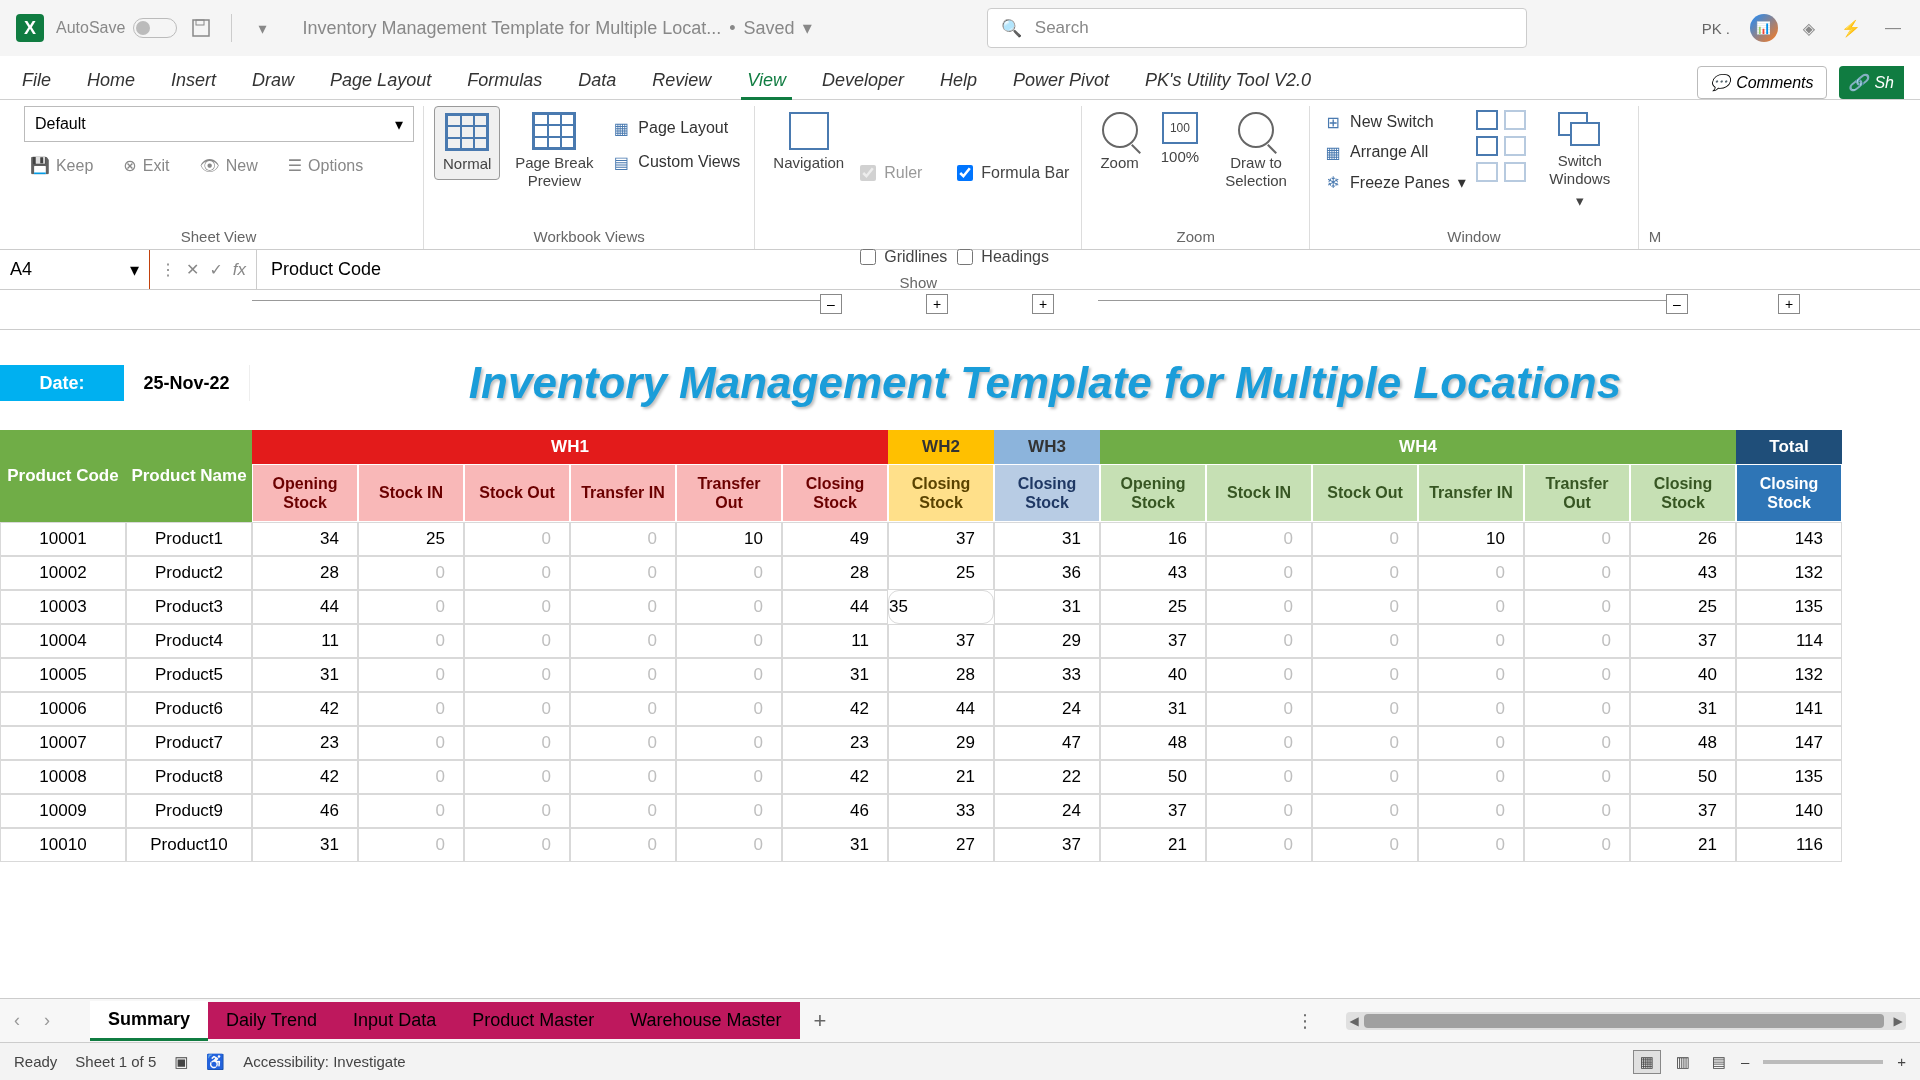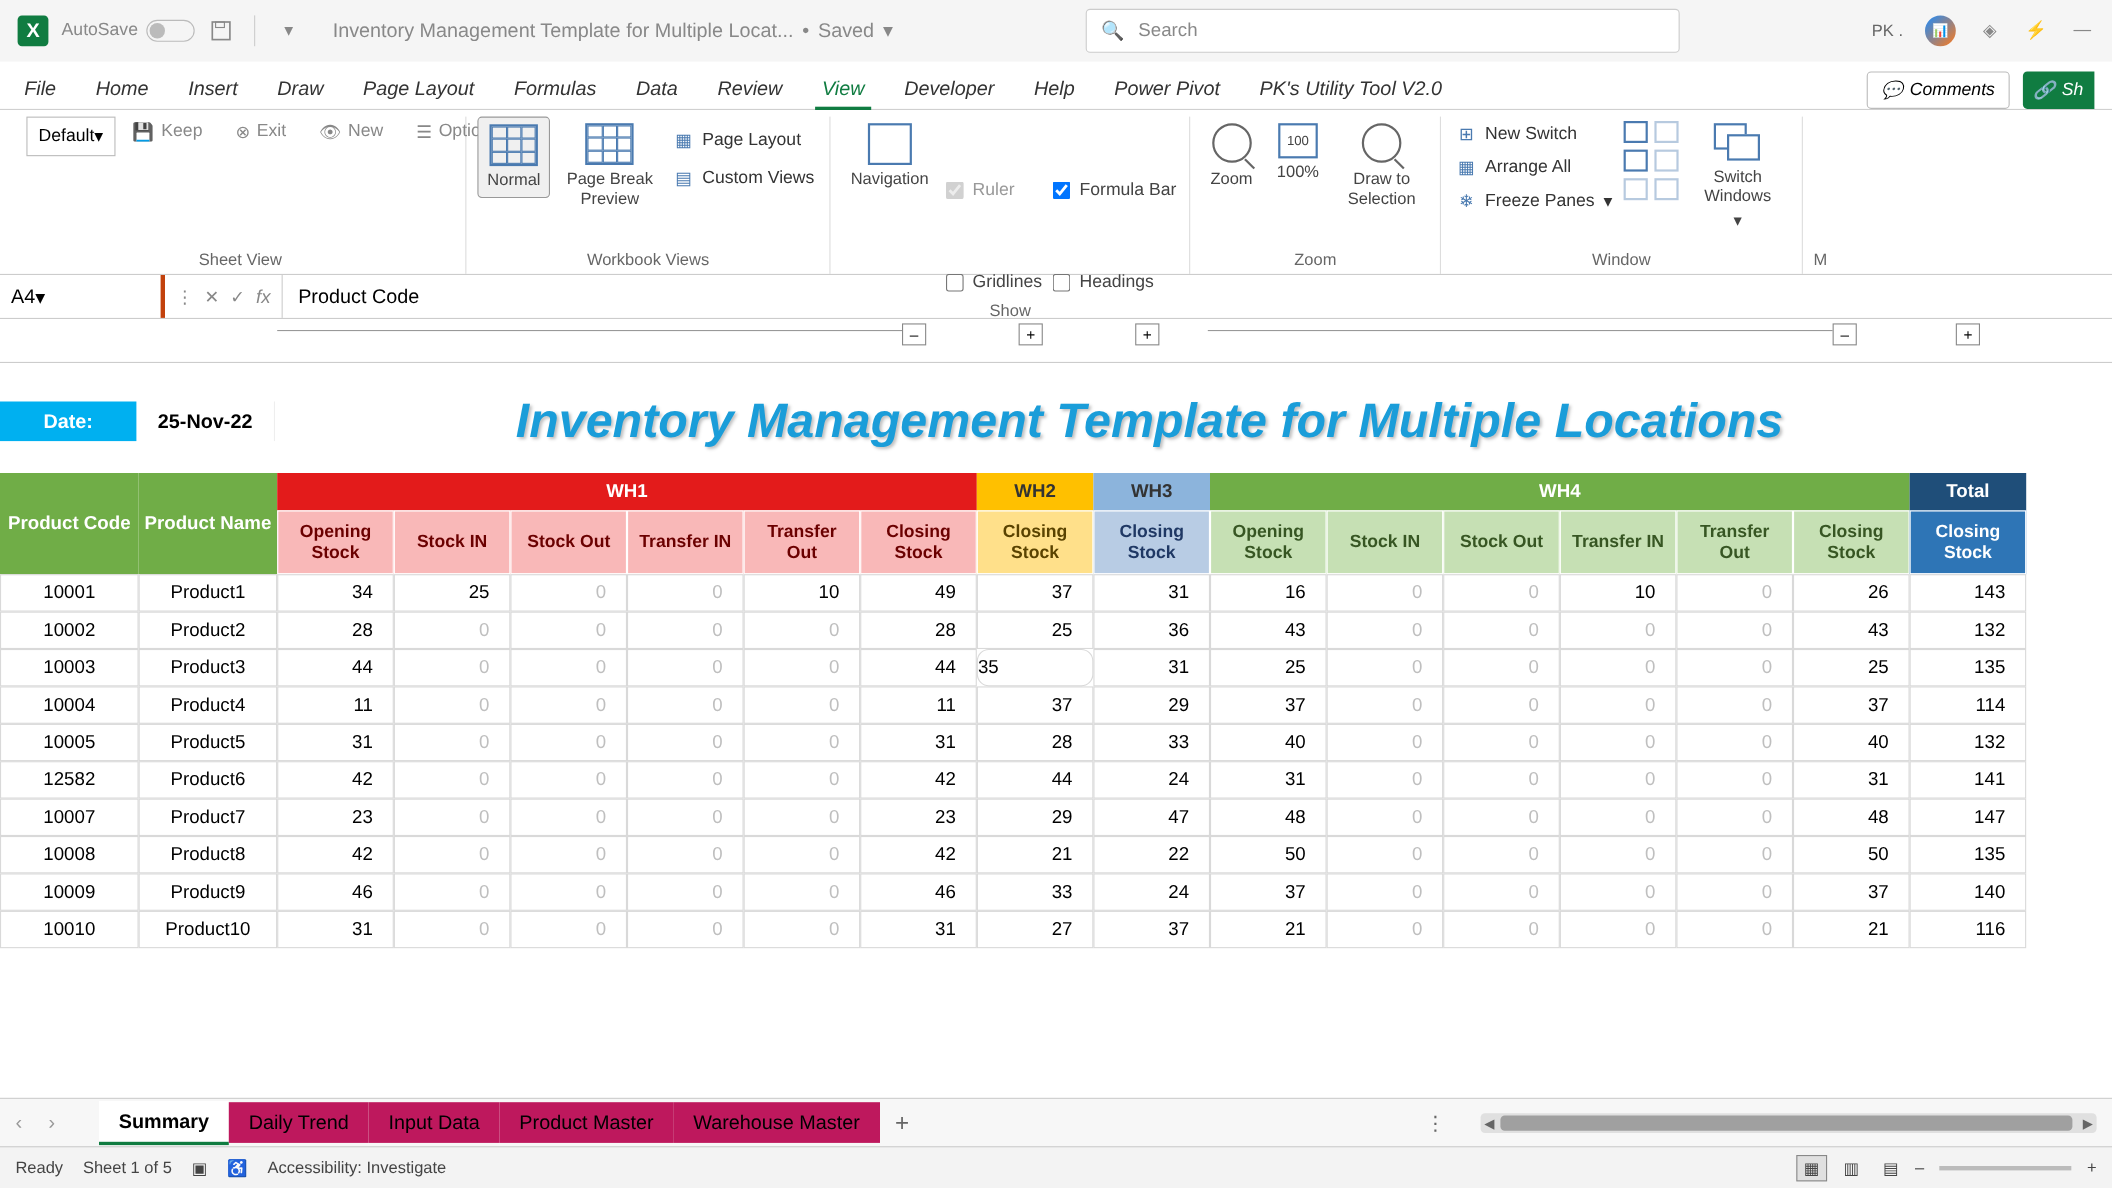--- a/index.html
+++ b/index.html
@@ -45,21 +45,21 @@
 .cb { display:flex; align-items:center; gap:8px; font-size:16px; color:#444; padding:4px 2px;margin-top:48px;}
 .cb input{width:16px; height:16px;}
 .zoom-icon { width:36px; height:36px; border:2px solid #666; border-radius:50%; position:relative; margin-bottom:2px;}
 .zoom-icon::after{content:""; position:absolute; width:12px; height:2px; background:#666; bottom:-4px; right:-6px; transform:rotate(45deg);}
 .rb-row { display:flex; align-items:center; gap:8px; font-size:16px; color:#333; padding:3px 4px;}
 .tiny-icon { width:18px; height:18px; display:flex; align-items:center; justify-content:center; color:#4a7ab0;}
 .sq-icon{ width:22px; height:20px; border:2px solid #4a7ab0;}
 
 
 .formula-bar { height:40px; display:flex; align-items:center; border-bottom:1px solid #ccc;}
-.name-box { width:150px; height:100%; border-right:4px solid #c2410c; display:flex; align-items:center; padding:0 10px; font-size:18px; }
+.name-box { width:150px; height:100%; border-right:1px solid #c2410c; display:flex; align-items:center; padding:0 10px; font-size:18px; justify-content:space-between;}
 .fx-controls { display:flex; align-items:center; gap:10px; padding:0 10px; color:#888;}
 .fx-label { font-style:italic; font-size:17px;}
 .formula-input { flex:1; padding:0 14px; font-size:18px; border-left:1px solid #ccc; height:100%; display:flex; align-items:center;}
 
 
 .outline-bar { height:40px; border-bottom:1px solid #ccc; position:relative; background:#fff;}
 .outline-line { position:absolute; top:10px; height:1px; background:#999;}
 .outline-btn { position:absolute; top:4px; width:22px; height:20px; border:1px solid #888; background:#fff; font-size:14px; display:flex; align-items:center; justify-content:center; cursor:pointer;}
 
 
@@ -169,21 +169,21 @@
     <div class="btn-share">
       <span>🔗</span>
       <span>Sh</span>
     </div>
   </div>
 </div>
 
 <div class="ribbon">
 
   <div class="ribbon-group" style="width:410px;">
-    <div class="ribbon-group-body" style="flex-direction:row; gap:10px;">
+    <div class="ribbon-group-body" style="flex-direction:column; gap:10px;">
       <div class="rb-dd">
           <span>Default</span>
           <span>▾</span>
         </div>
       <div style="display:flex; gap:18px;">
         <div class="rb-small">
             <span>💾</span>
             <span>Keep</span>
           </div>
         <div class="rb-small">
@@ -510,21 +510,21 @@
             <td style="text-align: right; padding-right: 18px;">33</td>
             <td style="text-align: right; padding-right: 18px;">40</td>
             <td class="zero" style="text-align: right; padding-right: 18px;">0</td>
             <td class="zero" style="text-align: right; padding-right: 18px;">0</td>
             <td class="zero" style="text-align: right; padding-right: 18px;">0</td>
             <td class="zero" style="text-align: right; padding-right: 18px;">0</td>
             <td style="text-align: right; padding-right: 18px;">40</td>
             <td style="text-align: right; padding-right: 18px;">132</td>
           </tr>
           <tr class="data-row">
-            <td>12582</td>
+            <td>10006</td>
             <td>Product6</td>
             <td style="text-align: right; padding-right: 18px;">42</td>
             <td class="zero" style="text-align: right; padding-right: 18px;">0</td>
             <td class="zero" style="text-align: right; padding-right: 18px;">0</td>
             <td class="zero" style="text-align: right; padding-right: 18px;">0</td>
             <td class="zero" style="text-align: right; padding-right: 18px;">0</td>
             <td style="text-align: right; padding-right: 18px;">42</td>
             <td style="text-align: right; padding-right: 18px;">44</td>
             <td style="text-align: right; padding-right: 18px;">24</td>
             <td style="text-align: right; padding-right: 18px;">31</td>

